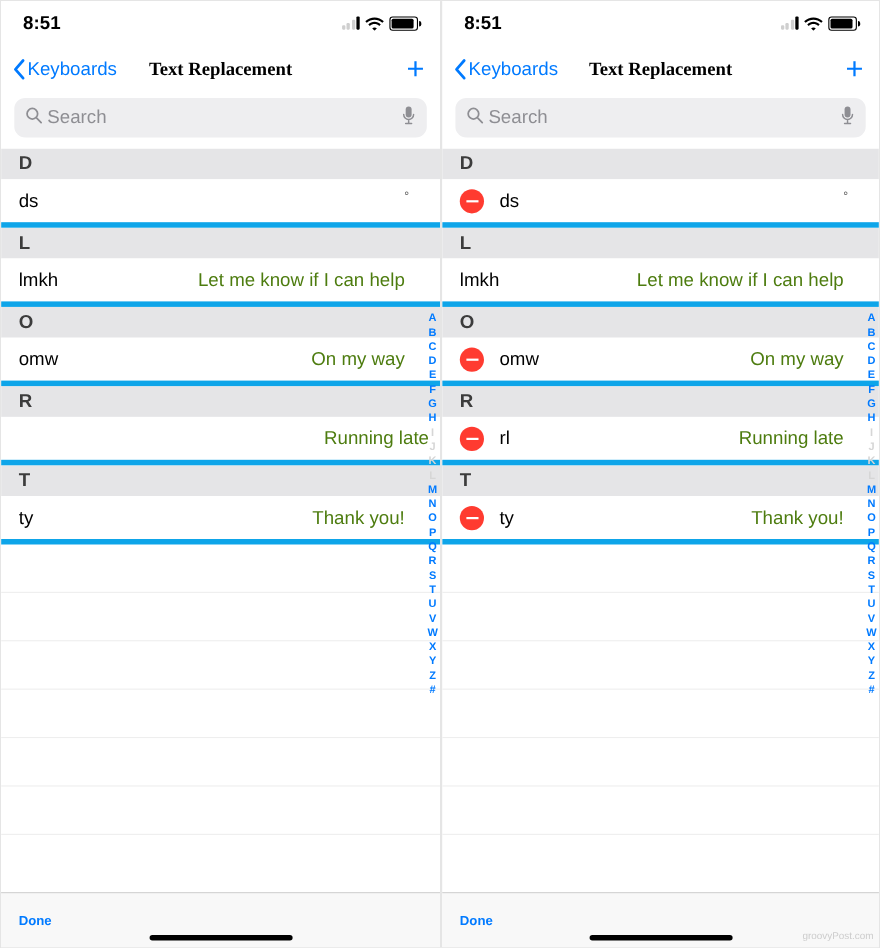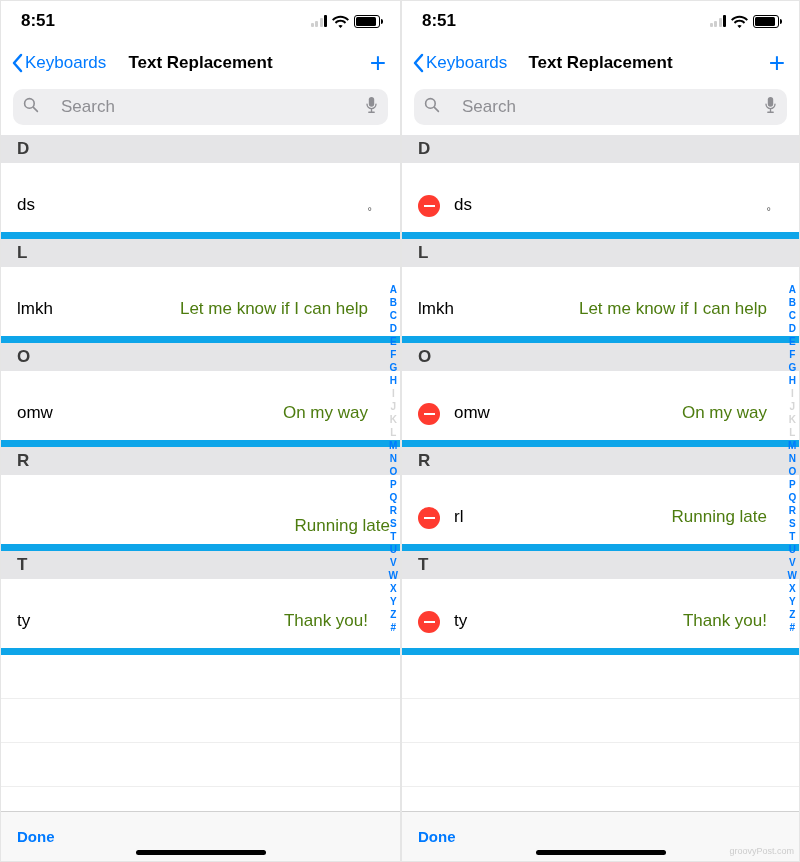--- a/index.html
+++ b/index.html
@@ -17,49 +17,49 @@
   .signal span:nth-child(3){height:9px}
   .signal span:nth-child(4){height:12px; background:#000}
   .wifi-icon svg{display:block}
   .battery { width:26px;height:13px;border:1.5px solid #000;border-radius:3px;position:relative;}
   .battery:after{content:"";position:absolute;right:-4px;top:3px;width:2.5px;height:5px;background:#000;border-radius:0 2px 2px 0;}
   .battery .fill{position:absolute;left:1px;top:1px;bottom:1px;width:20px;background:#000;border-radius:1.5px;}
 
   .nav-bar { height: 44px; display:flex; align-items:center; padding: 0 10px; position:relative; }
   .nav-back { display:flex; align-items:flex-end; color:#007aff; font-size:17px; cursor:pointer; gap:2px;}
   .nav-back svg{display:block}
-  .nav-title { position:absolute; left:50%; transform:translateX(-50%); font-size:17px; font-weight:600; }
+  .nav-title { position:absolute; left:50%; transform:translateX(-50%); font-size:17px; font-weight:600;font-family:Liberation Serif, serif; }
   .nav-add { position:absolute; right:14px; color:#007aff; font-size:28px; font-weight:300; line-height:1; cursor:pointer;}
 
   .search-wrap { padding: 4px 12px 10px; }
-  .search-field { background:#eeeef0; border-radius:10px; height:36px; display:flex; align-items:center; padding:0 10px; gap:22px;justify-content:space-between;}
+  .search-field { background:#eeeef0; border-radius:10px; height:36px; display:flex; align-items:center; padding:0 10px; gap:4px;justify-content:space-between;}
   .search-icon { color:#8e8e93; }
   .search-ph { flex:1; color:#8e8e93; font-size:17px; }
   .mic-icon { color:#8e8e93; }
 
   .list { flex:1; position:relative; overflow:hidden; }
   .section-header { background:#e5e5e7; color:#3c3c3c; font-weight:600; font-size:17px; padding: 4px 16px; }
-  .row { display:flex; height:44px; padding:0 16px; border-bottom:7px solid #0ea5e9; position:relative; background:#fff;margin-top:32px;}
+  .row { display:flex; align-items:center; height:44px; padding:0 16px; border-bottom:5px solid #0ea5e9; position:relative; background:#fff;}
   .row .shortcut { font-size:17px; color:#000; }
   .row .phrase { flex:1; text-align:right; font-size:17px; color:#4d7c0f; padding-right:16px;}
   .row .degree { position:absolute; right:28px; color:#555; font-size:11px; top:10px;}
   .minus-btn { width:22px; height:22px; background:#ff3b30; border-radius:50%; display:flex; align-items:center; justify-content:center; margin-right:14px; flex-shrink:0; cursor:pointer;}
   .minus-btn span{ width:11px; height:2px; background:#fff; display:block;}
   .delete-btn { background:#ff3b30; color:#fff; font-size:17px; height:44px; display:flex; align-items:center; justify-content:center; width:86px; cursor:pointer;}
   .row.swipebox{padding:0;}
   .row.swipebox .swipe-content{flex:1;display:flex;align-items:center;padding-left:16px;}
   .row.swipebox .swipe-content .phrase{padding-right:10px;}
 
   .rule-lines { border-bottom:1px solid #eeeeee; height:44px; }
 
   .index-rail { position:absolute; right:2px; top:282px; display:flex; flex-direction:column; font-size:10px; color:#007aff; font-weight:600; line-height:13px; text-align:center; z-index:5;}
   .index-rail span.dim { color:#d6d6d6; }
 
   .toolbar { height:50px; border-top:1px solid #d1d1d1; background:#f8f8f8; display:flex; align-items:center; padding:0 16px; margin-top:auto;}
-  .toolbar .done { color:#007aff; font-size:15px; font-weight:600; cursor:pointer;}
+  .toolbar .done { color:#007aff; font-size:12px; font-weight:600; cursor:pointer;}
 
   .home-ind { position:absolute; bottom:6px; left:50%; transform:translateX(-50%); width:130px; height:5px; background:#000; border-radius:3px;}
 
   .watermark { position:absolute; bottom:6px; right:6px; font-size:9px; color:#ccc;margin-top:11px; }
 </style>
 </head>
 <body>
 
 <div class="dual">
 

